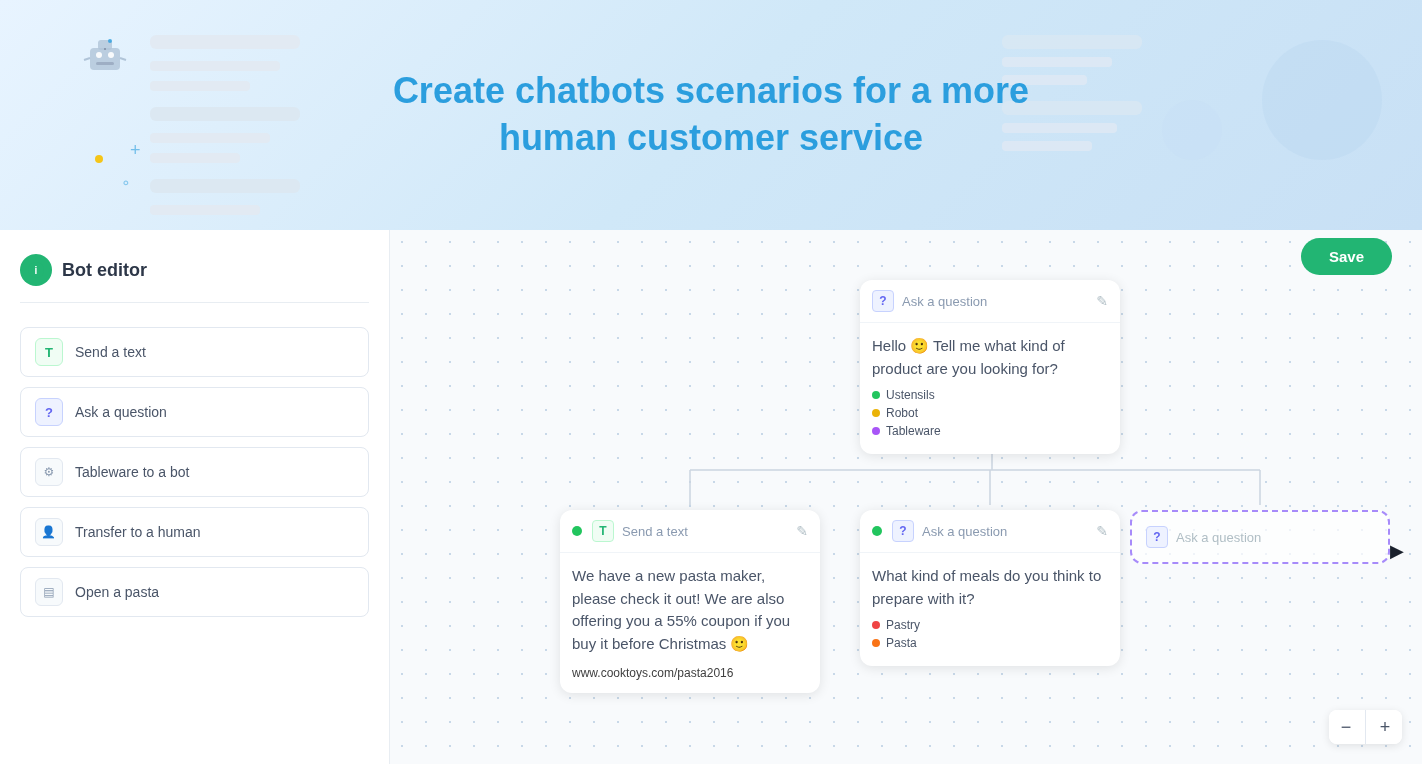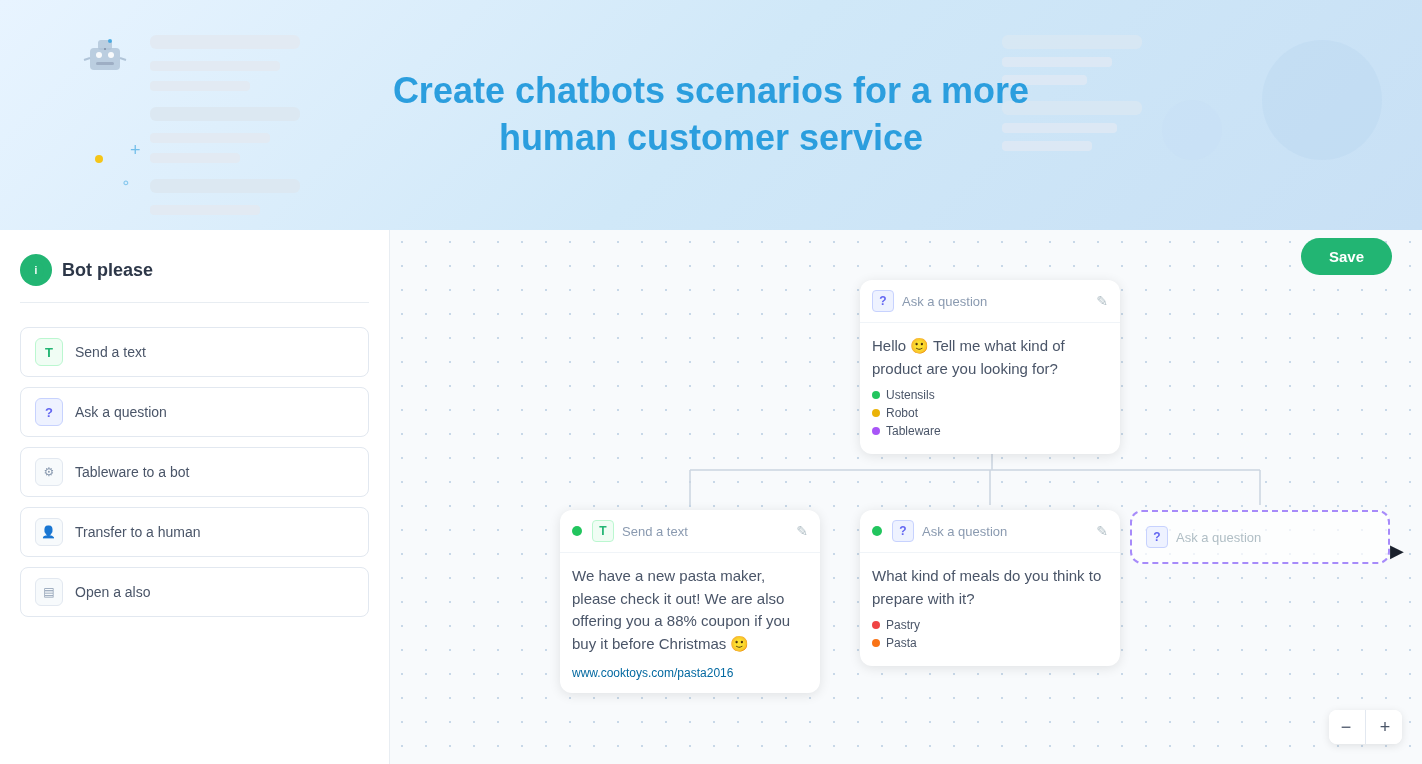--- a/index.html
+++ b/index.html
@@ -256,21 +256,21 @@
       height: 8px;
       border-radius: 50%;
       flex-shrink: 0;
     }
     .dot-green { background: #22c55e; }
     .dot-yellow { background: #eab308; }
     .dot-purple { background: #a855f7; }
     .dot-red { background: #ef4444; }
     .dot-orange { background: #f97316; }
     .link-text {
-      color: #0369a1;
+      color: #404040;
       font-size: 12px;
       text-decoration: none;
     }
 
     
     .ghost-card {
       position: absolute;
       background: rgba(255,255,255,0.7);
       border: 2px dashed #a78bfa;
       border-radius: 12px;
@@ -401,42 +401,42 @@
 <div class="main-layout">
 
   <div class="sidebar">
     <div class="sidebar-header">
       <div class="bot-icon">
         <svg width="18" height="18" viewBox="0 0 18 18" fill="none">
           <circle cx="9" cy="9" r="8" fill="#22b573"></circle>
           <text x="9" y="13" text-anchor="middle" fill="white" font-size="10" font-weight="bold">i</text>
         </svg>
       </div>
-      <span class="sidebar-title">Bot please</span>
+      <span class="sidebar-title">Bot editor</span>
     </div>
 
     <div class="card-item">
       <div class="card-icon" style="color:#22b573;border-color:#bbf7d0;background:#f0fdf4;font-weight:700;">T</div>
       <span>Send a text</span>
     </div>
     <div class="card-item">
       <div class="card-icon" style="color:#6366f1;border-color:#c7d2fe;background:#eef2ff;font-weight:700;">?</div>
       <span>Ask a question</span>
     </div>
     <div class="card-item">
       <div class="card-icon" style="font-size:12px;">⚙</div>
       <span>Tableware to a bot</span>
     </div>
     <div class="card-item">
       <div class="card-icon" style="font-size:12px;">👤</div>
       <span>Transfer to a human</span>
     </div>
     <div class="card-item">
       <div class="card-icon" style="font-size:12px;">▤</div>
-      <span>Open a also</span>
+      <span>Open a pasta</span>
     </div>
   </div>
 
   <div class="canvas">
 
     <button class="save-btn">Save</button>
 
     <svg style="position:absolute;top:0;left:0;width:100%;height:100%;z-index:1;pointer-events:none;">
 
       <line x1="602" y1="190" x2="602" y2="240" stroke="#cbd5e1" stroke-width="1.5"></line>
@@ -478,21 +478,21 @@
     <div class="send-text-node" style="left:170px;top:280px;z-index:5;">
       <div class="card-header">
         <div class="card-header-left">
           <div style="width:10px;height:10px;border-radius:50%;background:#22c55e;margin-right:2px;"></div>
           <div class="card-type-icon text-icon">T</div>
           <span class="card-header-title">Send a text</span>
         </div>
         <button class="card-edit-btn">✎</button>
       </div>
       <div class="card-body">
-        <div class="card-text">We have a new pasta maker, please check it out! We are also offering you a 88% coupon if you buy it before Christmas 🙂</div>
+        <div class="card-text">We have a new pasta maker, please check it out! We are also offering you a 55% coupon if you buy it before Christmas 🙂</div>
         <a class="link-text" href="#">www.cooktoys.com/pasta2016</a>
       </div>
     </div>
 
     <div class="bot-card" style="left:470px;top:280px;z-index:5;">
       <div class="card-header">
         <div class="card-header-left">
           <div style="width:10px;height:10px;border-radius:50%;background:#22c55e;margin-right:2px;"></div>
           <div class="card-type-icon question-icon">?</div>
           <span class="card-header-title">Ask a question</span>

